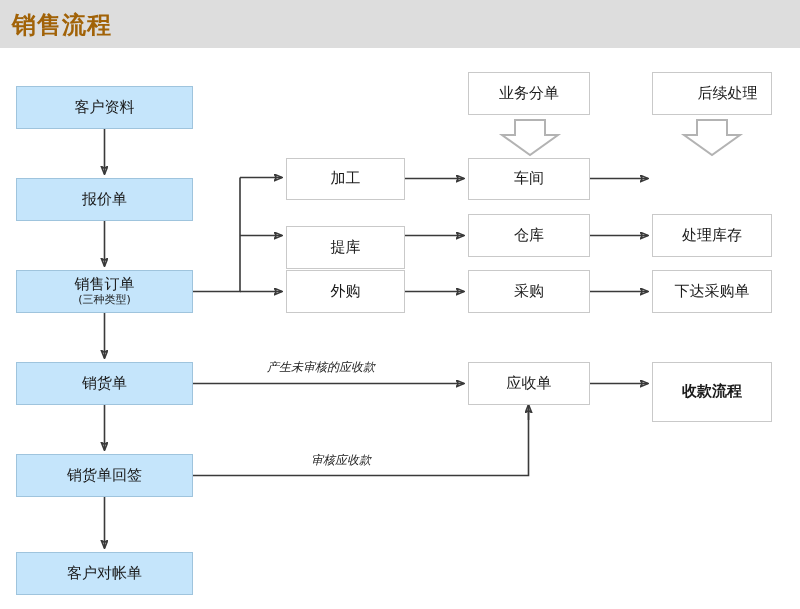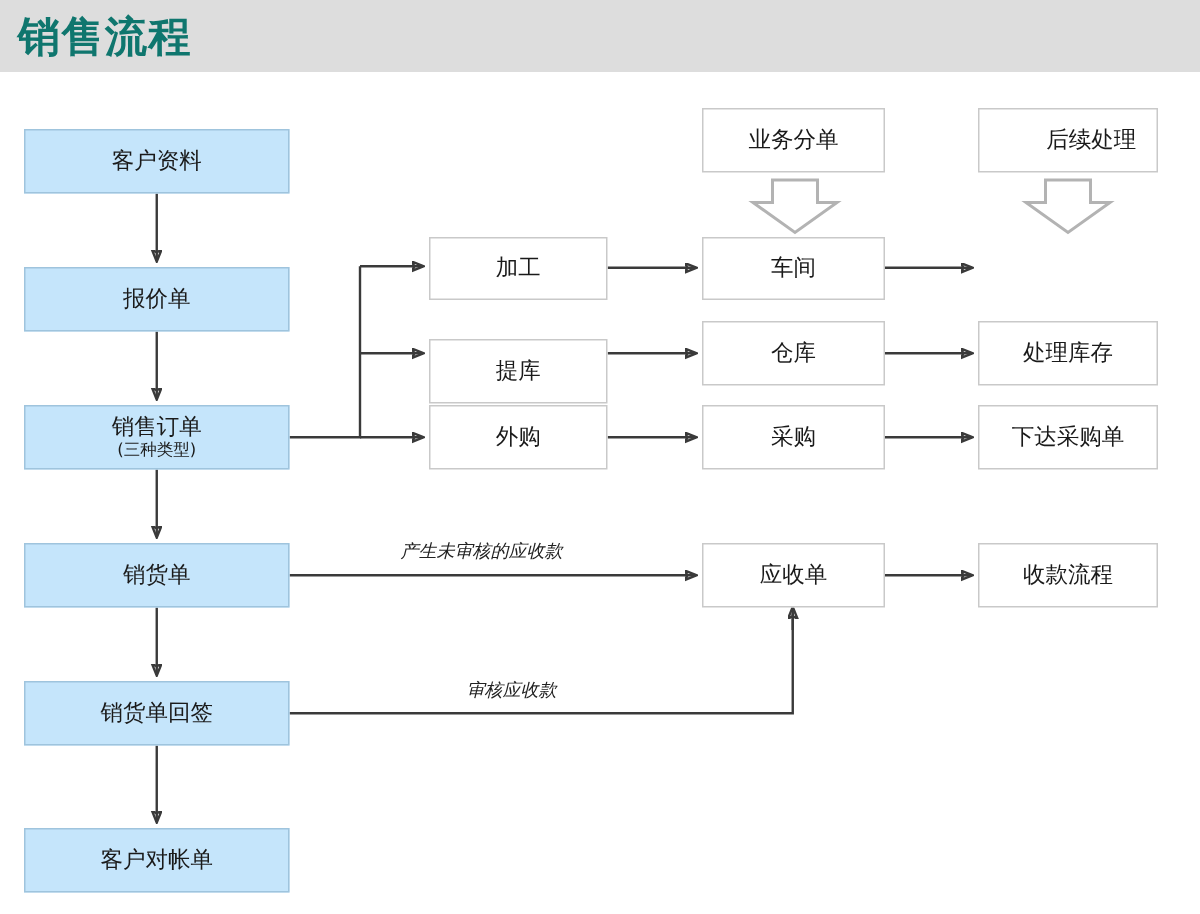--- a/index.html
+++ b/index.html
@@ -22,23 +22,23 @@
     left: 0;
     top: 0;
     width: 800px;
     height: 48px;
     background: #dddddd;
   }
   #page-title {
     position: absolute;
     left: 12px;
     top: 4px;
-    font-size: 28px;
+    font-size: 24px;
     font-weight: bold;
-    color: #0f766e;
+    color: #a16207;
     letter-spacing: 1px;
     line-height: 42px;
     white-space: nowrap;
   }
   .node {
     position: absolute;
     box-sizing: border-box;
     display: flex;
     flex-direction: column;
     align-items: center;
@@ -192,21 +192,21 @@
   <div class="node white" style="left:652px; top:214px; width:120px; height:43px;">
     <span>处理库存</span>
   </div>
   <div class="node white" style="left:652px; top:270px; width:120px; height:43px;">
     <span>下达采购单</span>
   </div>
 
   <div class="node white" style="left:468px; top:362px; width:122px; height:43px;">
     <span>应收单</span>
   </div>
-  <div class="node white" style="left:652px; top:362px; width:120px; height:43px;">
+  <div class="node white" style="left:652px; top:362px; width:120px; height:60px;font-weight:bold;">
     <span>收款流程</span>
   </div>
 
   <div class="edge-label" style="left:267px; top:359px;">产生未审核的应收款</div>
 
   <div class="edge-label" style="left:311px; top:452px;">审核应收款</div>
 
 </div>
 
 </body></html>

